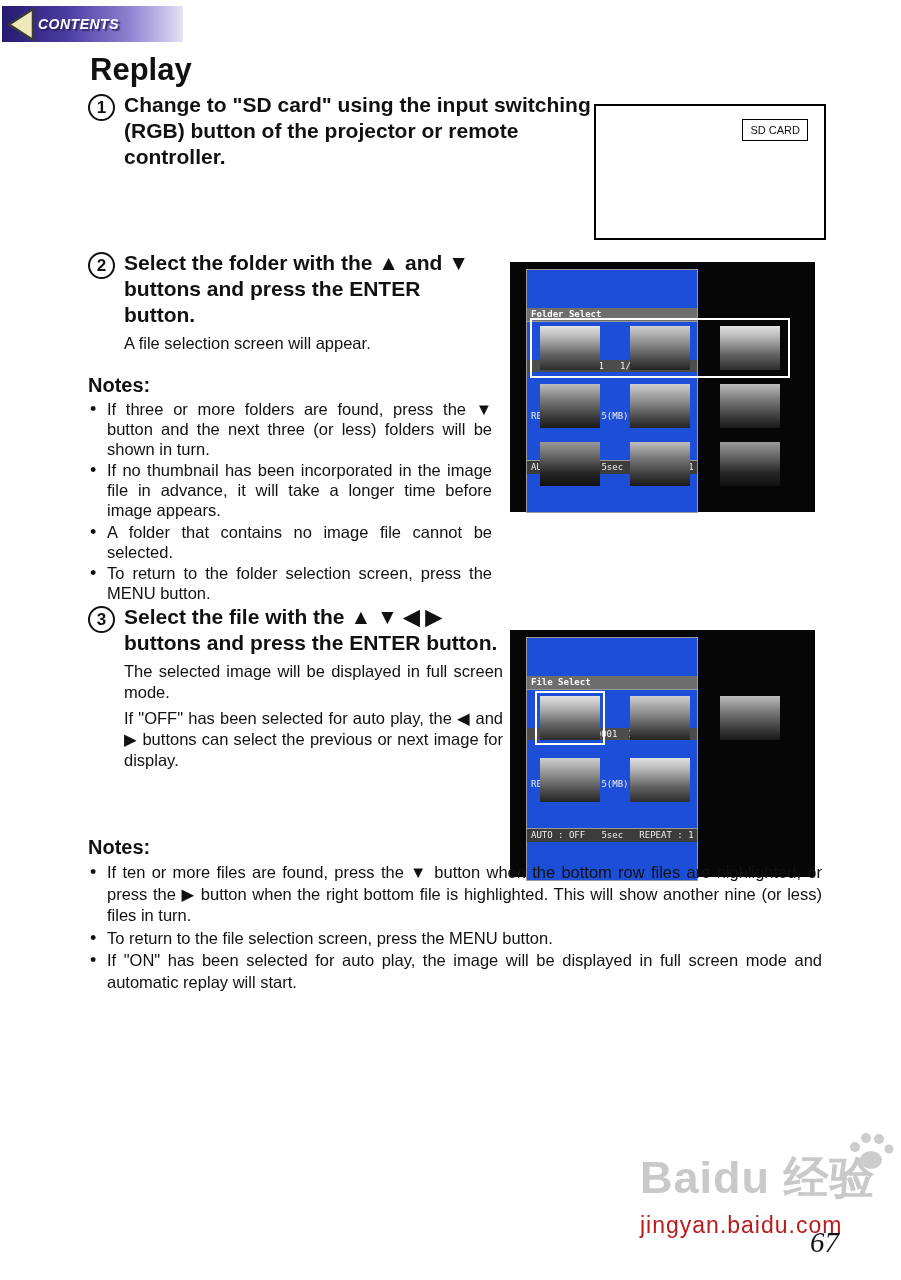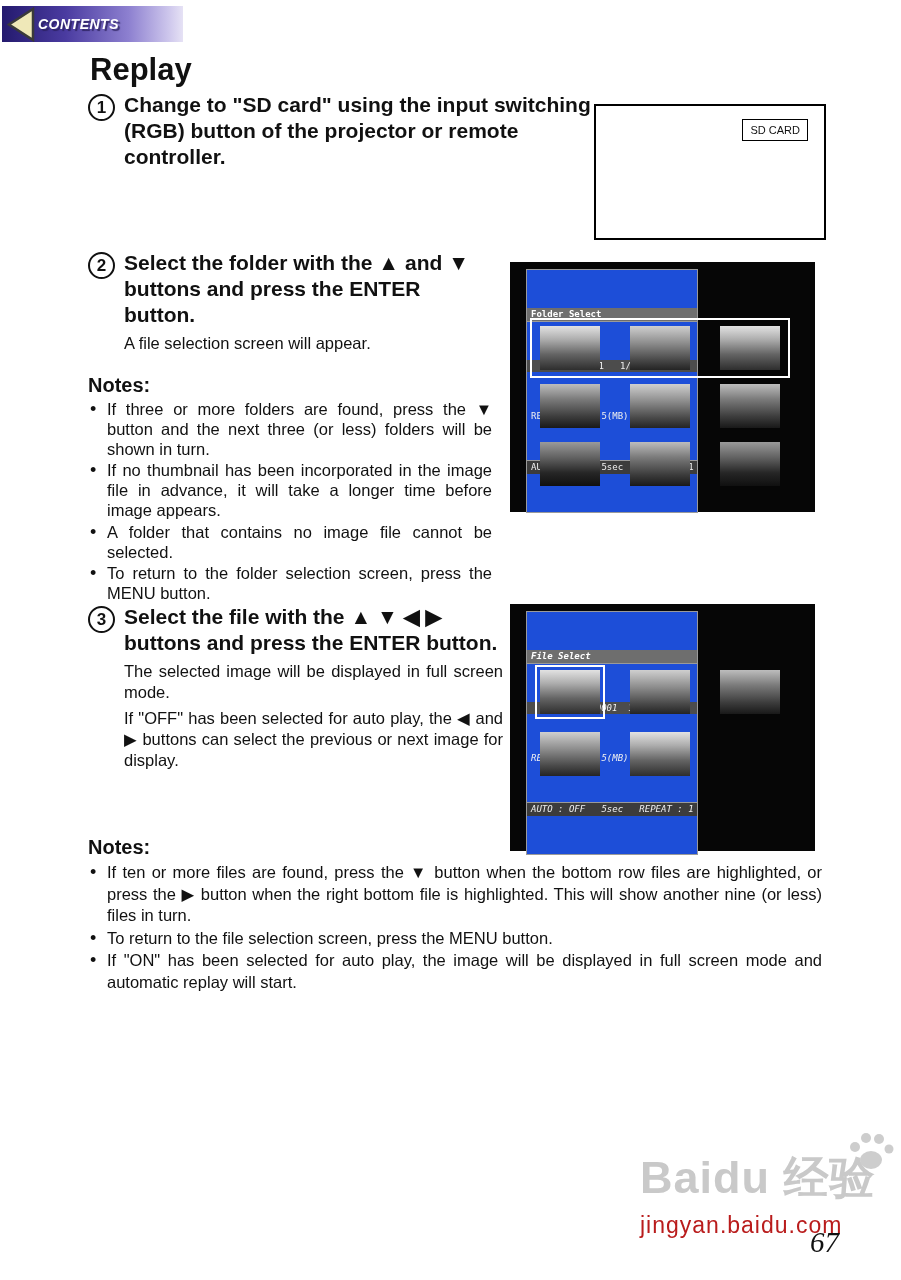--- a/index.html
+++ b/index.html
@@ -49,21 +49,21 @@
   .notes-list li {
     position:relative; font-size:16.5px; line-height:19.8px;
     text-align:justify; margin-bottom:2px;
   }
   #notes2 .notes-list li { line-height:21.5px; margin-bottom:1px; }
   .notes-list li::before { content:"\2022"; position:absolute; left:-17px; font-size:18px; }
 
   
   .screen { position:absolute; width:305px; background:#060606; }
   #folder-screen { left:510px; top:262px; height:250px; }
-  #file-screen   { left:510px; top:604px; height:247px;font-style:italic; }
+  #file-screen   { left:510px; top:630px; height:247px; }
 
   .info-panel {
     position:absolute; left:16px; top:7px; width:172px;
     border:1px solid #9a9a9a; background:#1d4ed8;
     font-family:"DejaVu Sans Mono", monospace; color:#f0f0f0; white-space:pre;
   }
   .info-title { font-size:9px; line-height:13px; padding:0 4px; background:#6e6e6e; color:#fff; font-weight:bold; border-bottom:1px solid #9a9a9a; }
   .info-line  { font-size:9px; line-height:12px; padding:0 4px; text-align:center; }
   .info-line.hl { background:#4c4c4c; }
   .info-line.left { text-align:left; }

